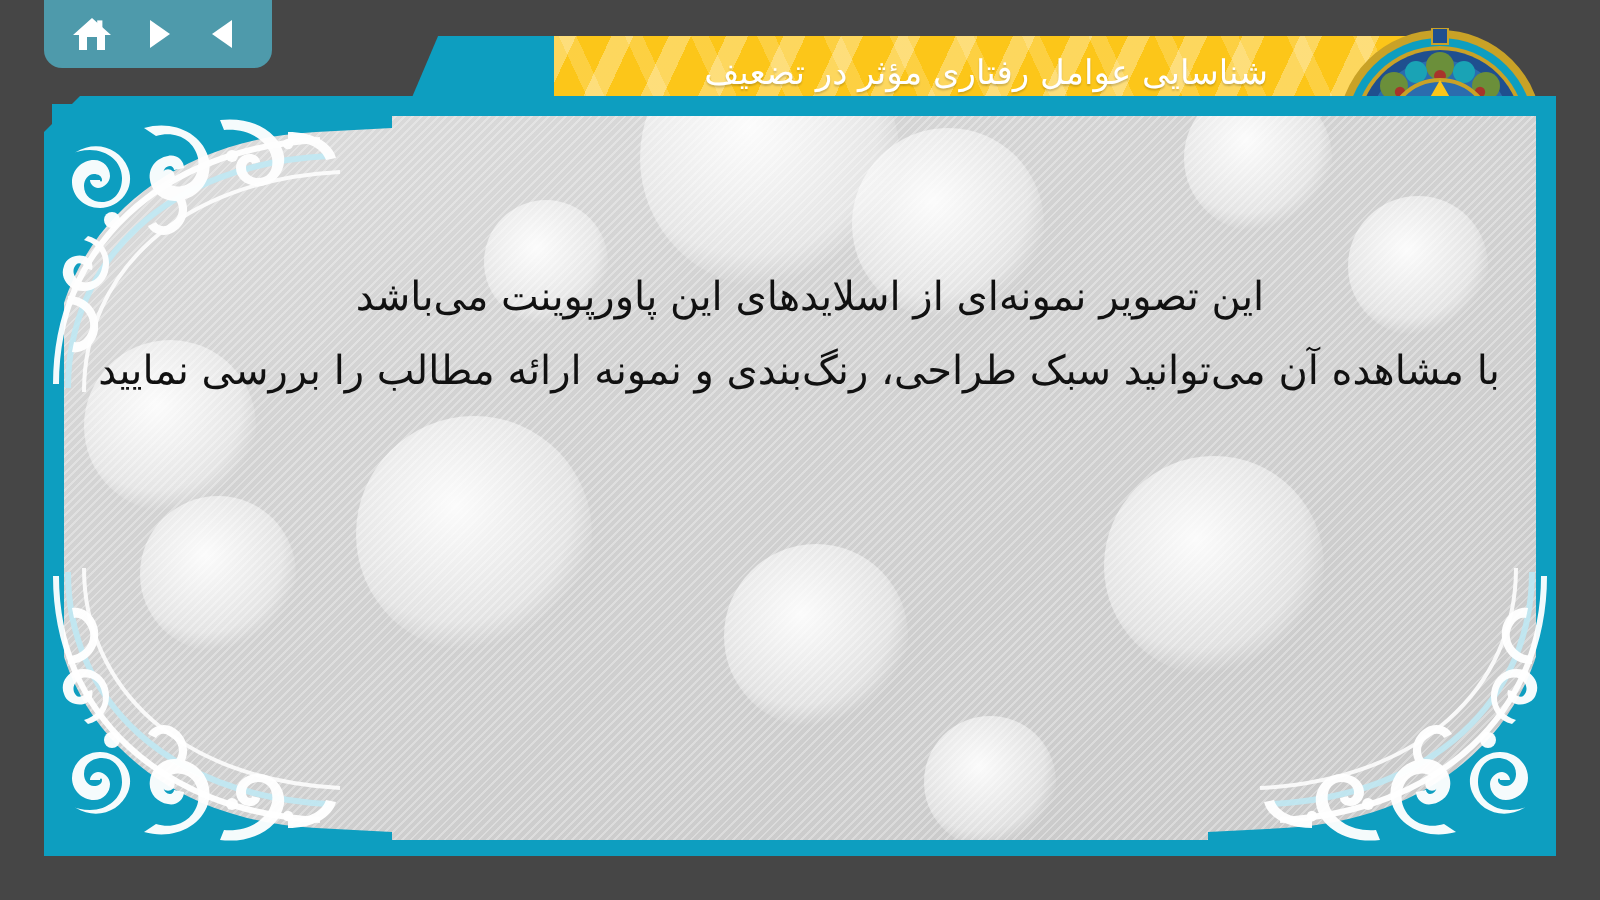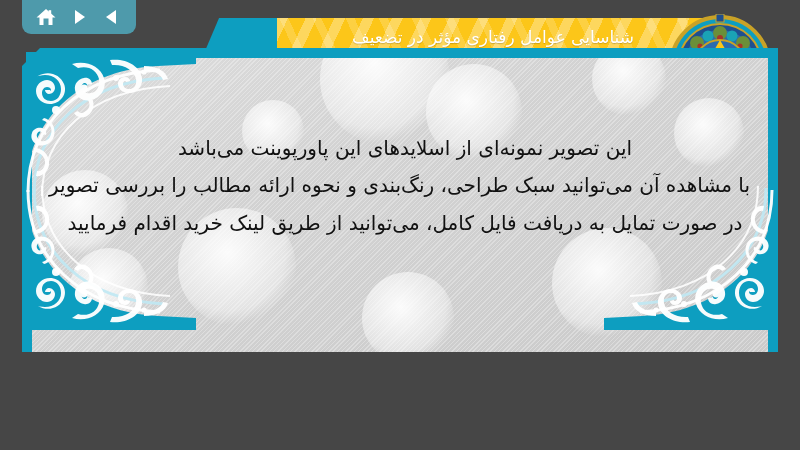--- a/index.html
+++ b/index.html
@@ -2,21 +2,21 @@
 <html lang="fa" dir="rtl"><head>
 <meta charset="utf-8">
 <style>
   html,body{margin:0;padding:0;}
   body{
     width:800px;height:450px;overflow:hidden;
     background:#464646;
     font-family:"DejaVu Sans","Liberation Sans",sans-serif;
   }
 
-  #stage{position:relative;width:800px;height:352px;overflow:hidden;background:#464646;}
+  #stage{position:relative;width:800px;height:450px;overflow:hidden;background:#464646;}
 
   
   .navbar{
     position:absolute;left:22px;top:-12px;width:114px;height:46px;
     background:#4e9aab;border-radius:9px;
     display:flex;align-items:flex-end;justify-content:space-around;
     padding:0 8px 5px 8px;box-sizing:border-box;
   }
   .navbtn{width:26px;height:24px;display:flex;align-items:center;justify-content:center;cursor:pointer;}
   .navbtn svg{display:block;}
@@ -259,17 +259,16 @@
         <path d="M18 66 c8 2 12 10 10 18 c-2 7 -9 11 -16 9 c-5 -2 -8 -7 -6 -12 c1 -4 6 -6 10 -5 c3 1 5 4 4 7 l-4 -1 c0 -1 0 -2 -1 -2 c-2 -1 -3 0 -4 2 c-1 3 1 6 4 7 c5 1 9 -2 10 -7 c2 -6 -2 -12 -9 -14 Z"></path>
         <path d="M8 96 c10 0 16 8 15 17 c-1 7 -7 12 -13 11 l1 -5 c4 1 7 -3 8 -7 c1 -6 -4 -12 -11 -12 Z"></path>
         <path d="M118 14 c12 0 22 5 24 13 l-5 1 c-2 -6 -10 -10 -19 -9 Z"></path>
         <path d="M64 44 c6 6 4 16 -3 20 c-5 3 -11 1 -13 -3 l4 -2 c1 2 4 3 7 1 c5 -3 6 -9 2 -13 Z"></path>
       </g>
     </svg>
   </div>
 
   <div class="body-text">
     <p class="tline">این تصویر نمونه‌ای از اسلایدهای این پاورپوینت می‌باشد</p>
-    <p class="tline">با مشاهده آن می‌توانید سبک طراحی، رنگ‌بندی و نحوه ارائه مطالب را بررسی تصویر</p>
-    <p class="tline">در صورت تمایل به دریافت فایل کامل، می‌توانید از طریق لینک خرید اقدام فرمایید</p>
+    <p class="tline">با مشاهده آن می‌توانید سبک طراحی، رنگ‌بندی و نمونه ارائه مطالب را بررسی نمایید</p>
   </div>
 
 </div>
 
 </body></html>

